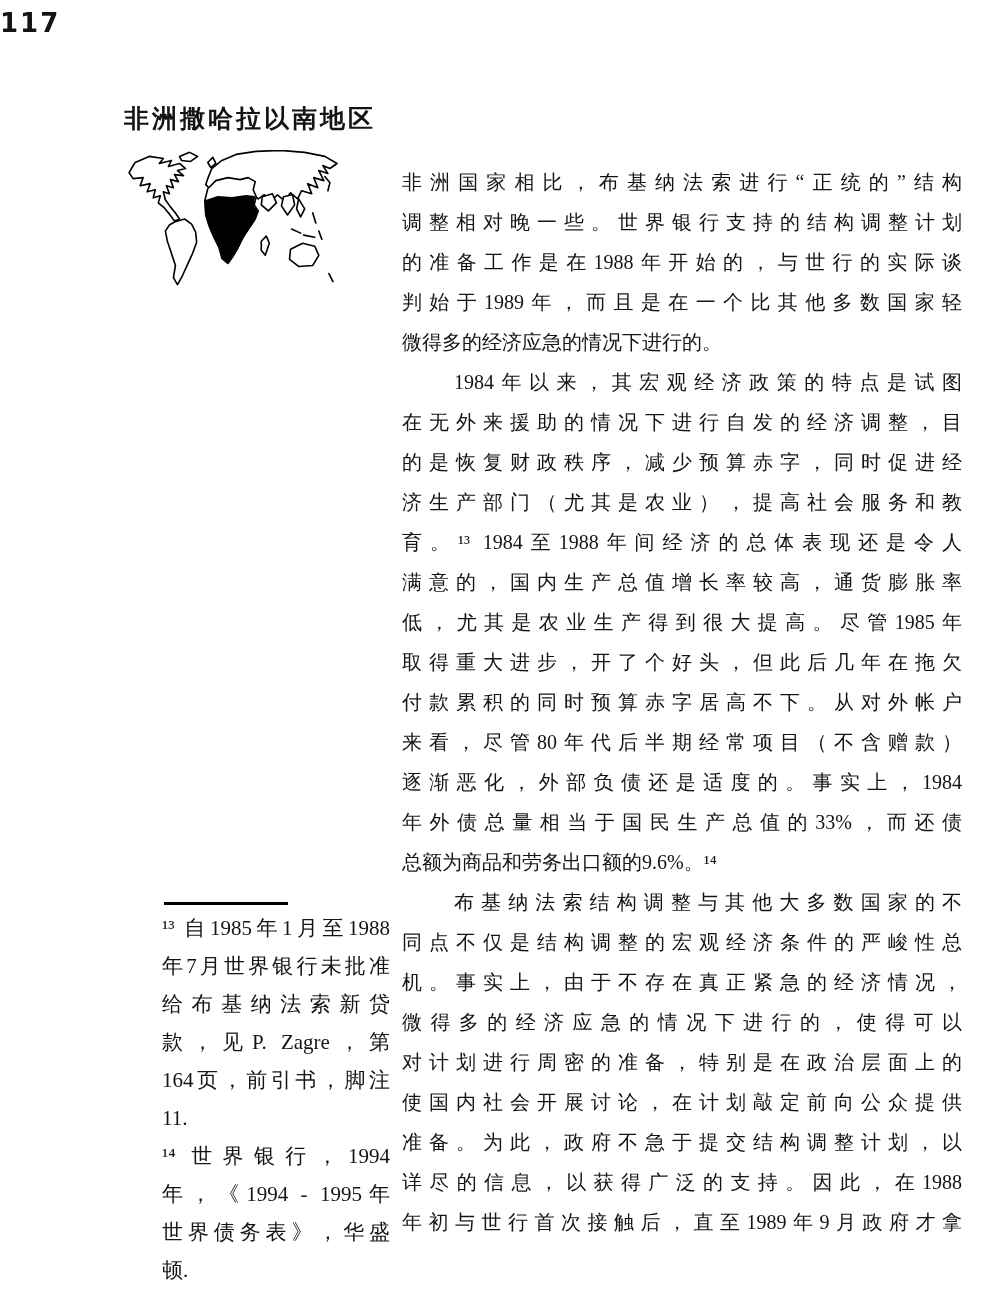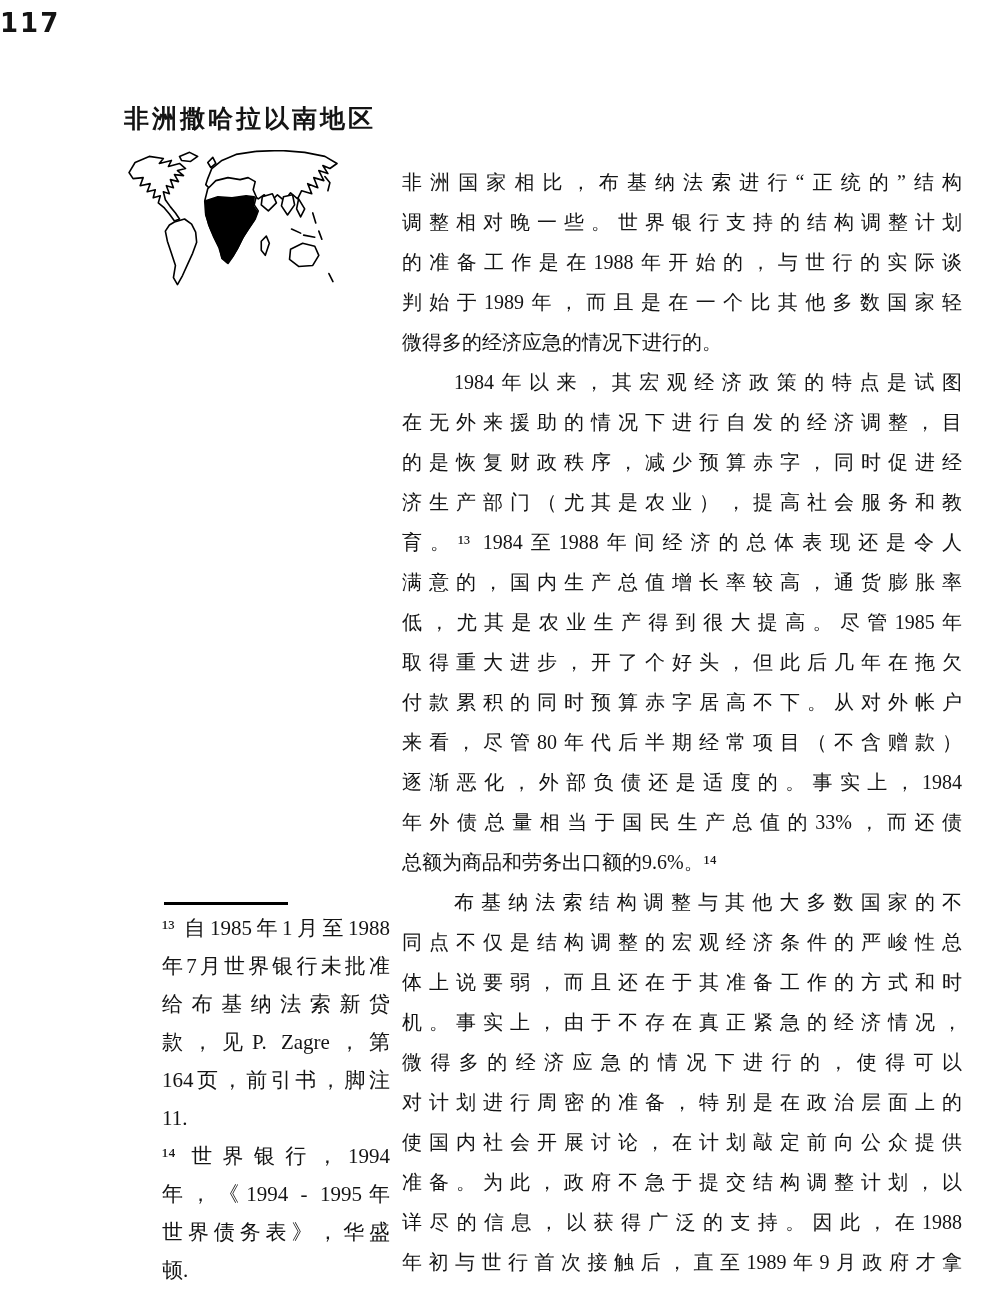--- a/index.html
+++ b/index.html
@@ -99,21 +99,20 @@
     <div class="tline">低，尤其是农业生产得到很大提高。尽管1985年</div>
     <div class="tline">取得重大进步，开了个好头，但此后几年在拖欠</div>
     <div class="tline">付款累积的同时预算赤字居高不下。从对外帐户</div>
     <div class="tline">来看，尽管80年代后半期经常项目（不含赠款）</div>
     <div class="tline">逐渐恶化，外部负债还是适度的。事实上，1984</div>
     <div class="tline">年外债总量相当于国民生产总值的33%，而还债</div>
     <div class="tline end">总额为商品和劳务出口额的9.6%。¹⁴</div>
 
     <div class="tline indent">布基纳法索结构调整与其他大多数国家的不</div>
     <div class="tline">同点不仅是结构调整的宏观经济条件的严峻性总</div>
-    <div class="tline">体上说要弱，而且还在于其准备工作的方式和时</div>
     <div class="tline">机。事实上，由于不存在真正紧急的经济情况，</div>
     <div class="tline">微得多的经济应急的情况下进行的，使得可以</div>
     <div class="tline">对计划进行周密的准备，特别是在政治层面上的</div>
     <div class="tline">使国内社会开展讨论，在计划敲定前向公众提供</div>
     <div class="tline">准备。为此，政府不急于提交结构调整计划，以</div>
     <div class="tline">详尽的信息，以获得广泛的支持。因此，在1988</div>
     <div class="tline">年初与世行首次接触后，直至1989年9月政府才拿</div>
   </div>
 
   <div class="footnotes">

